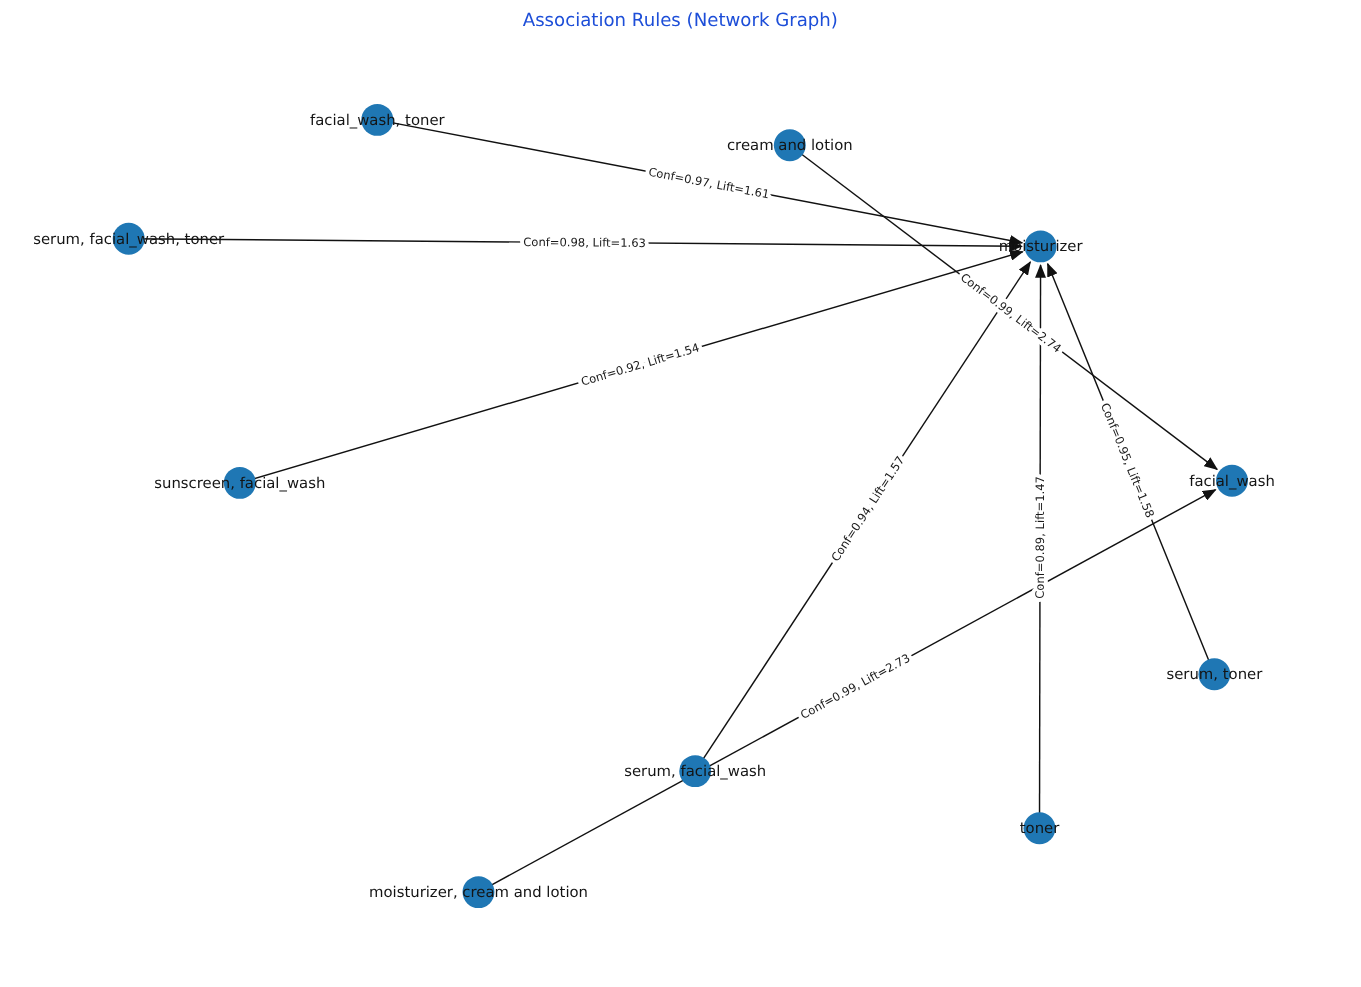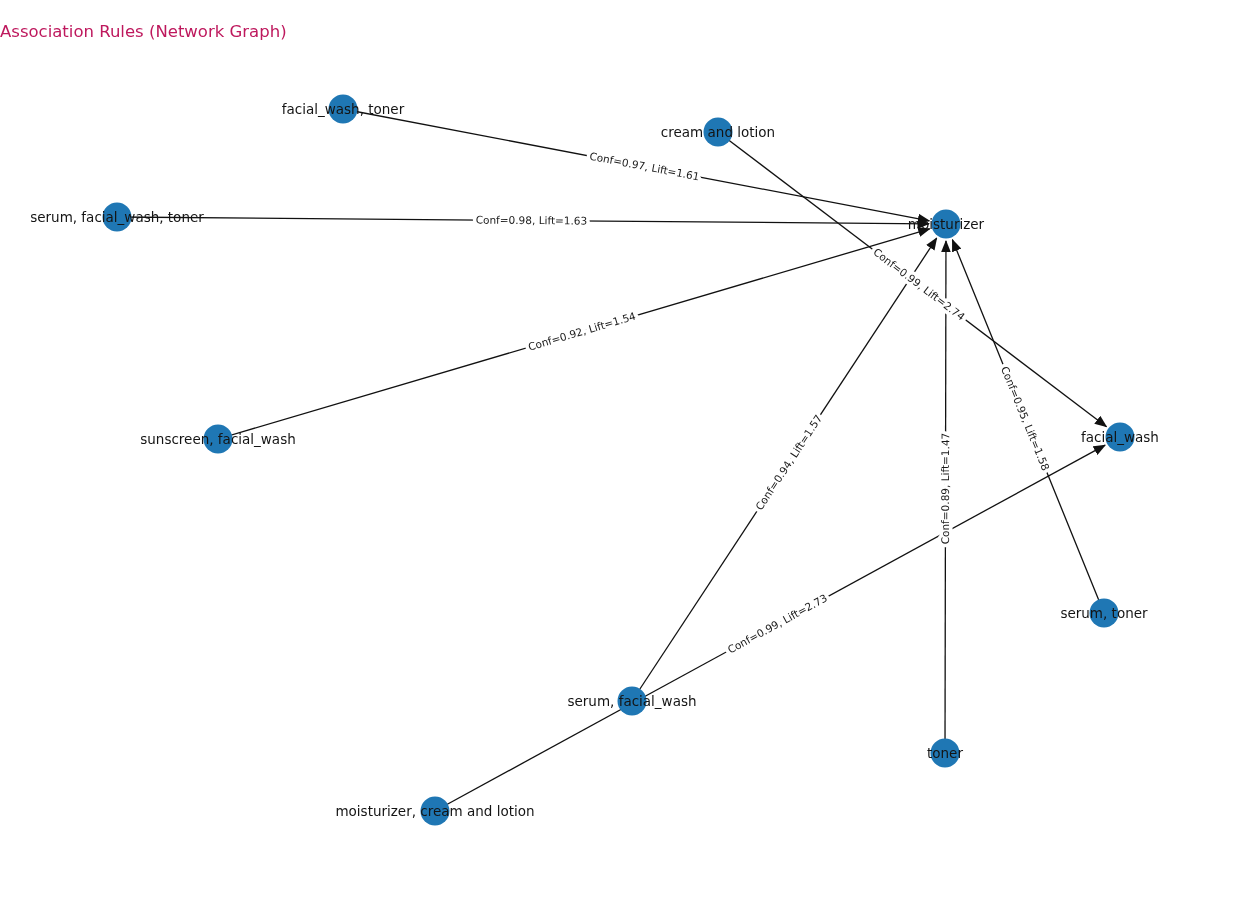--- a/index.html
+++ b/index.html
@@ -9,24 +9,23 @@
     height: 897px;
     background: #ffffff;
     font-family: "DejaVu Sans", "Liberation Sans", sans-serif;
     overflow: hidden;
   }
   .chart-title {
     position: absolute;
     top: 9px;
     left: 0;
     width: 100%;
-    text-align: left;
+    text-align: center;
     font-size: 16.5px;
-    color: #be185d;
-    margin-top: 13px;
+    color: #1d4ed8;
   }
   svg.graph { position: absolute; top: 0; left: 0; }
   .edge-line {
     stroke: #111111;
     stroke-width: 1.3;
     fill: none;
   }
   .graph-node {
     stroke: none;
   }

